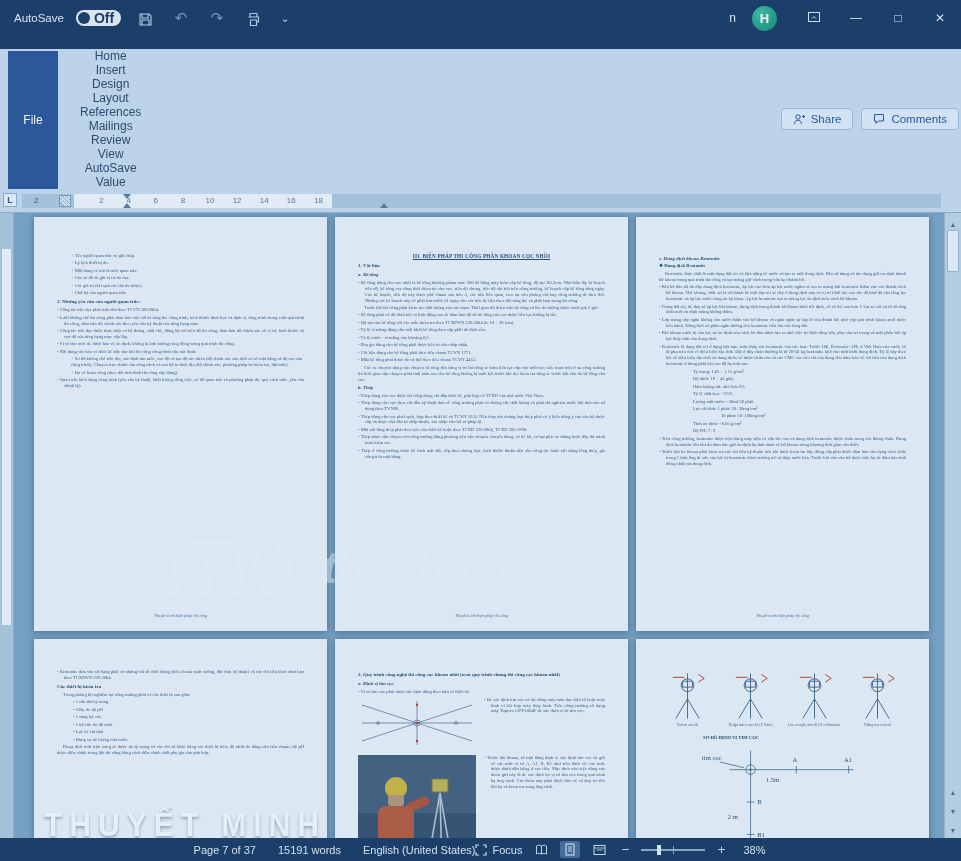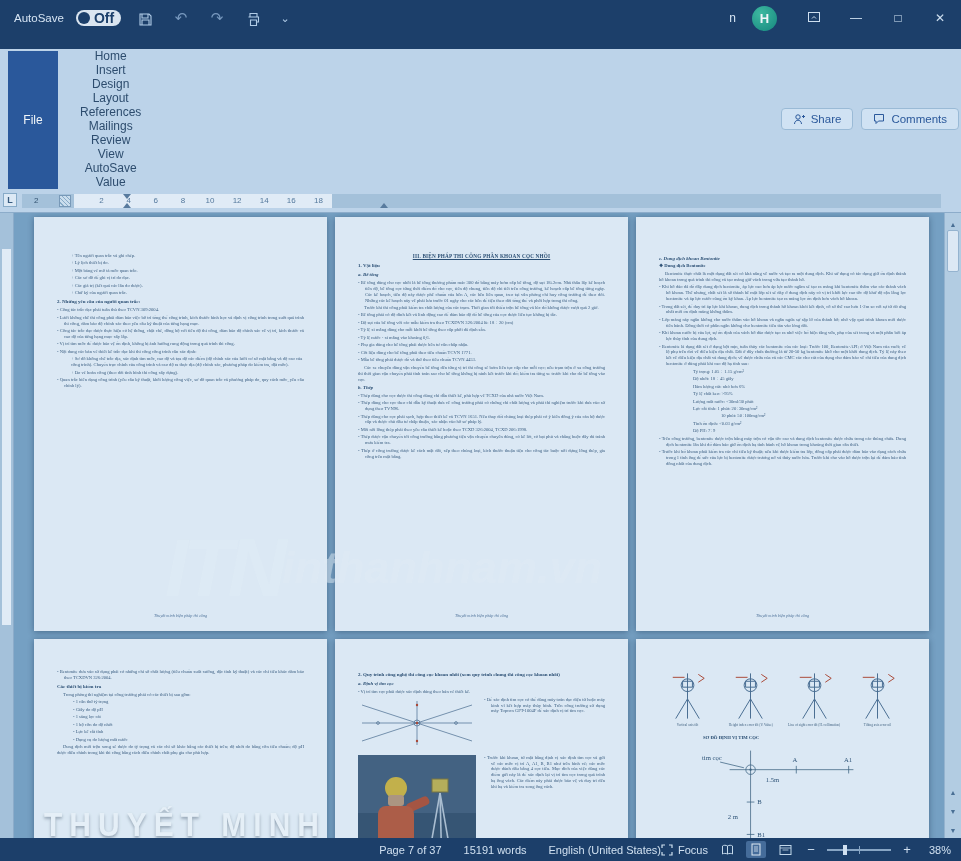--- a/index.html
+++ b/index.html
@@ -89,21 +89,21 @@
   .promo .l1 { font-size:30px; letter-spacing:7px; }
   .promo .l2 { font-size:32px; letter-spacing:14px; margin-top:16px; }
 
   
   .scrollbar { position:absolute; right:0; top:0; bottom:0; width:17px; background:#bdd3e7; border-left:1px solid #9db8d2; }
   .sb-arrow { width:100%; height:15px; border:none; background:none; color:#4c6f93; font-size:7px; cursor:pointer; }
   .sb-thumb { position:absolute; top:17px; left:2px; right:2px; height:42px; background:#eaf2fa; border:1px solid #9db8d2; border-radius:2px; cursor:grab; }
   .sb-bottom { position:absolute; bottom:0; left:0; right:0; }
 
   
-  .statusbar { flex:0 0 23px; background:#1b3c66; color:#dde9f6; display:flex; align-items:center; justify-content:flex-end; font-size:11px; padding:0 10px 0 8px; }
+  .statusbar { flex:0 0 23px; background:#1b3c66; color:#dde9f6; display:flex; align-items:center; justify-content:center; font-size:11px; padding:0 10px 0 8px; }
   .sb-left { display:flex; gap:22px; }
   .sb-item { cursor:pointer; white-space:nowrap; }
   .sb-right { display:flex; align-items:center; gap:9px; }
   .focus-btn { display:flex; align-items:center; gap:5px; background:none; border:none; color:#dde9f6; font-size:11px; cursor:pointer; }
   .vw { width:20px; height:17px; background:none; border:none; display:flex; align-items:center; justify-content:center; cursor:pointer; }
   .vw.active { background:#486c99; border-radius:2px; }
   .zbtn { background:none; border:none; color:#dde9f6; font-size:13px; width:14px; cursor:pointer; }
   .zslider { width:64px; height:2px; background:#8fa9c6; position:relative; cursor:pointer; }
   .znotch { position:absolute; left:50%; top:-3px; width:1px; height:8px; background:#8fa9c6; }
   .zthumb { position:absolute; left:25%; top:-4px; width:4px; height:10px; background:#dde9f6; cursor:grab; }

